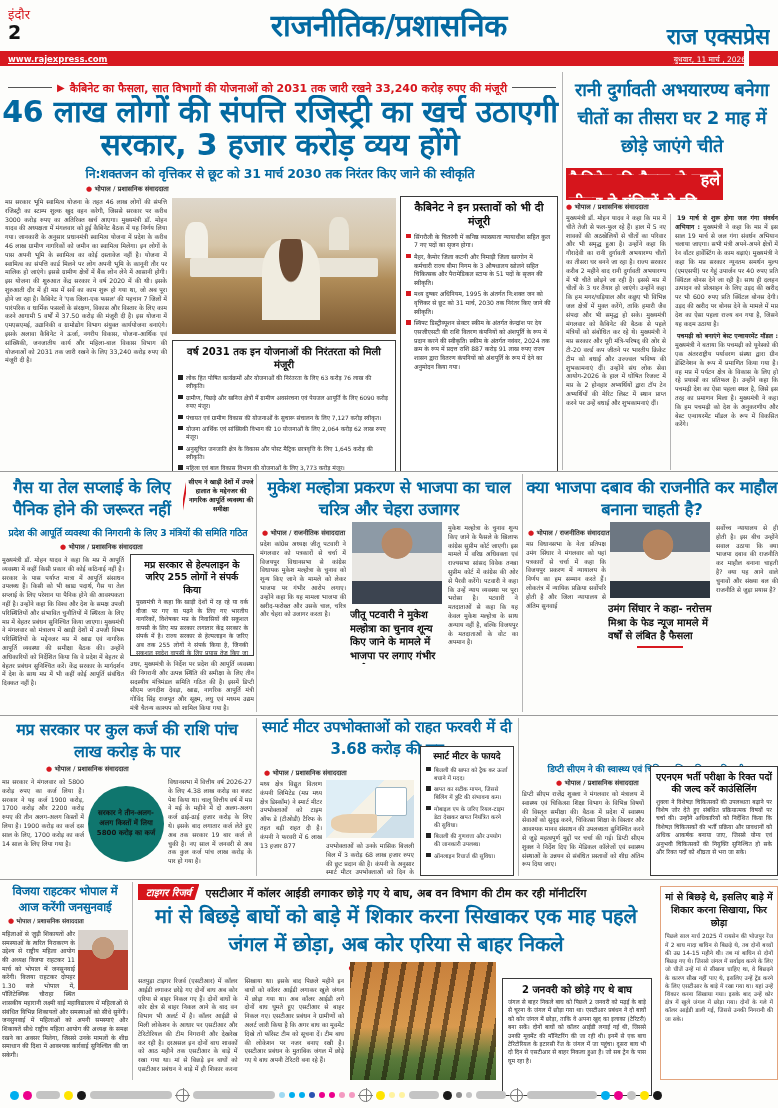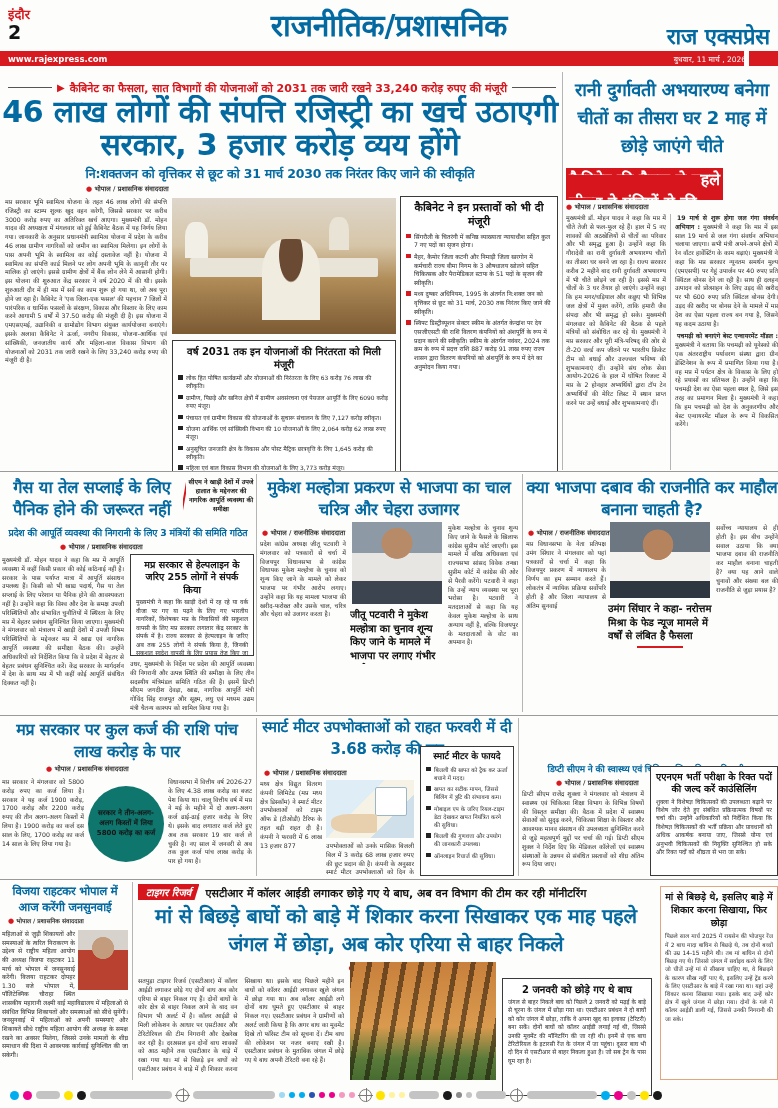--- a/index.html
+++ b/index.html
@@ -19,42 +19,42 @@
   ul.blist{margin:3px 0 0;padding:0;list-style:none;}
   ul.blist li{position:relative;padding-left:8px;margin-bottom:3px;}
   ul.blist li .sq{position:absolute;left:0;top:1px;width:4.5px;height:4.5px;display:inline-block;}
   .sq.red{background:#d71920;} .sq.blk{background:#222;}
   .kicker{display:flex;align-items:center;gap:5px;color:#d6151c;font-weight:bold;font-size:11px;}
   .kicker .kline{flex:1;border-top:1.5px solid #555;}
   .kicker .arrow{color:#d6151c;font-size:10px;}
   .photo{background:#cbb79a;}
   .caption{font-weight:bold;font-size:10px;line-height:1.35;text-align:left;color:#111;}
   .cap-ul{width:46px;height:2px;background:#d71920;margin:3px auto 0;}
-  .redbar{background:#d71920;color:#fff;display:flex;justify-content:space-between;align-items:center;padding:0 8px;}
+  .redbar{background:#d71920;color:#fff;display:flex;justify-content:space-between;align-items:center;padding:0 8px;text-decoration:underline;}
   .hl-red{display:inline;background:#d6151c;color:#fff;font-weight:bold;font-size:16px;line-height:1.45;padding:18px 3px;box-decoration-break:clone;}
   .footer{display:flex;align-items:center;gap:4px;padding:0 10px;}
   .dot{width:9px;height:9px;border-radius:50%;flex:0 0 auto;}
   .dot.s{width:6px;height:6px;}
   .bar{height:8px;border-radius:4px;background:#c4c4c4;flex:0 0 auto;}
   .reg{width:11px;height:11px;border:1px solid #7a7a7a;border-radius:50%;position:relative;flex:0 0 auto;}
   .reg:before,.reg:after{content:"";position:absolute;background:#7a7a7a;}
   .reg:before{left:50%;top:-2px;bottom:-2px;width:1px;}
   .reg:after{top:50%;left:-2px;right:-2px;height:1px;}
   .c-cy{background:#00aeef;} .c-mg{background:#ec008c;} .c-yl{background:#ffe400;}
   .c-bk{background:#1a1a1a;} .c-gy{background:#c4c4c4;} .c-lcy{background:#9fd9f2;}
   .c-bl{background:#2a52b0;} .c-pk{background:#f49ac1;} .c-dgy{background:#8a8a8a;}
   .c-ly{background:#fff3a0;}
 </style>
 </head>
 <body>
 
 <div class="page">
 
   <div class="abs" style="left:8px;top:5px;width:80px;height:44px;">
-    <div style="color:#d71920;font-weight:bold;font-size:13px;">इंदौर</div>
+    <div style="color:#d71920;font-weight:normal;font-size:13px;">इंदौर</div>
     <div style="font-weight:bold;font-size:19px;line-height:1;">2</div>
   </div>
   <div class="abs ctr hd" style="left:179px;top:4px;width:420px;height:46px;font-size:30px;">राजनीतिक/प्रशासनिक</div>
   <div class="abs hd" style="left:598px;top:20px;width:172px;height:30px;font-size:22px;text-align:right;">राज एक्सप्रेस</div>
 
   <div class="abs redbar" style="left:0;top:51px;width:778px;height:15px;">
     <span style="font-weight:bold;font-size:8.5px;">www.rajexpress.com</span>
     <span style="font-size:7.5px;padding-right:24px;">बुधवार, 11 मार्च , 2026</span>
   </div>
   <div class="abs" style="left:744px;top:51px;width:5px;height:15px;background:#fdfdfb;"></div>

